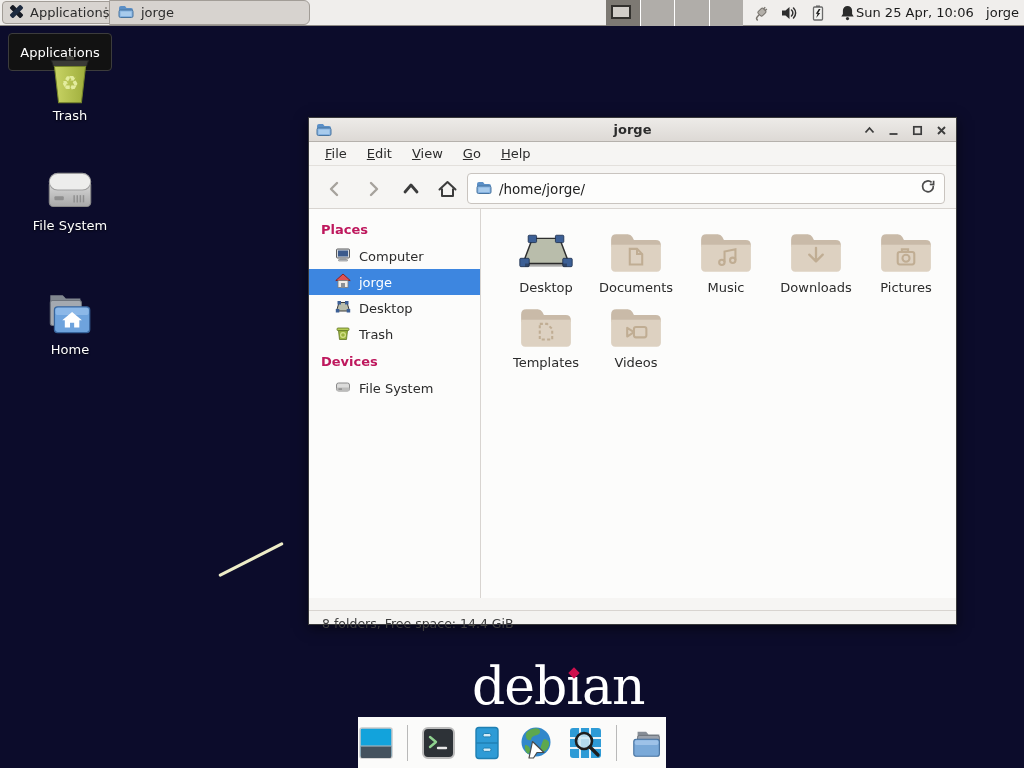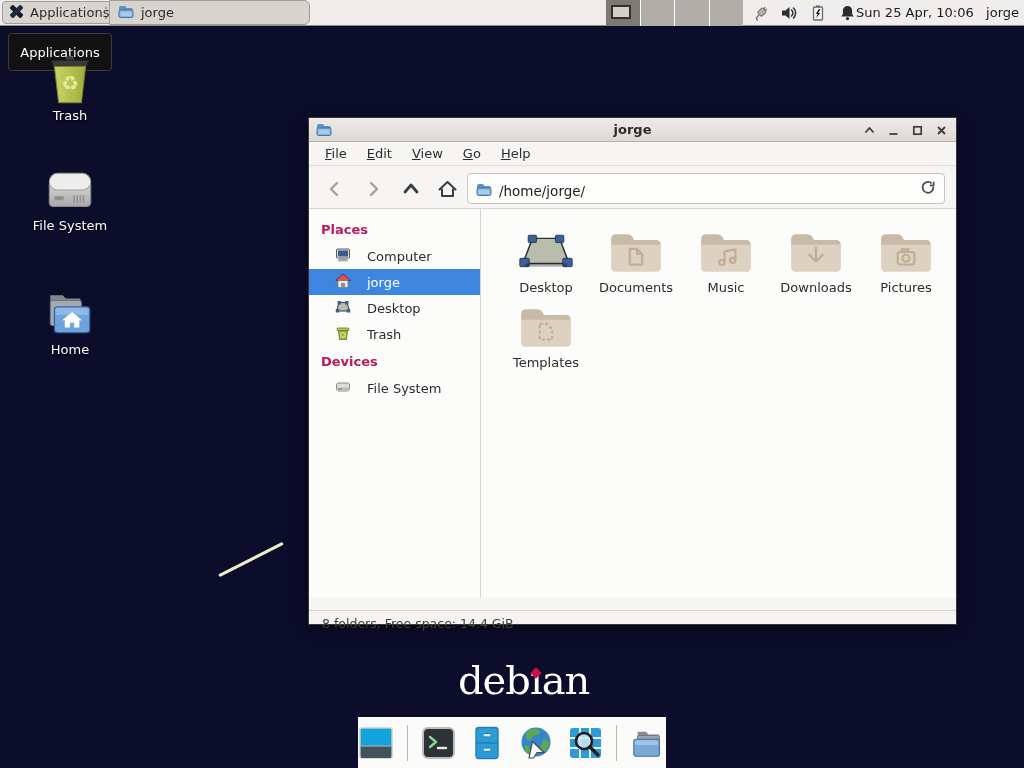--- a/index.html
+++ b/index.html
@@ -50,23 +50,23 @@
   
   .desk-icon { position:absolute; left:14px; width:112px; text-align:center; cursor:default; }
   .desk-icon .dicon { display:flex; justify-content:center; }
   .desk-icon .dlabel { margin-top:4px; color:#ffffff; text-shadow:0 1px 2px rgba(0,0,0,.8); }
   .desk-trash { top:54px; } .desk-fs { top:168px; } .desk-home { top:288px; }
   
   .scratch { position:absolute; left:215px; top:558px; width:72px; height:3px;
     background:#eeedc8; transform:rotate(-27deg); border-radius:2px; }
   
   .debian-logo {
-    position:absolute; left:458px; top:660px;
+    position:absolute; left:472px; top:660px;
     font-family:"DejaVu Serif","Liberation Serif",serif;
-    font-size:40px; color:#ffffff; line-height:1; letter-spacing:-1px;
+    font-size:52px; color:#ffffff; line-height:1; letter-spacing:-1px;
   }
   .debian-logo .iwrap { position:relative; display:inline-block; }
   .debian-logo .diamond {
     position:absolute; left:50%; top:-36px; width:8px; height:8px;
     background:#cf0f4d; transform:translateX(-50%) rotate(45deg);
   }
   .debian-logo .iwrap { vertical-align:baseline; }
   
   .window {
     position:absolute; left:308px; top:117px; width:649px; height:508px;
@@ -90,29 +90,29 @@
   .menu-item u { text-decoration:underline; }
   .toolbar {
     position:absolute; left:0; top:50px; right:0; height:41px;
     background:#f6f5f3; border-bottom:1px solid #d8d4d0;
   }
   .nav-btn { position:absolute; top:9px; width:24px; height:24px; display:flex; align-items:center; justify-content:center; }
   .btn-back { left:14px; } .btn-fwd { left:52px; } .btn-up { left:90px; } .btn-home { left:126px; }
   .pathbar {
     position:absolute; left:158px; top:5px; width:478px; height:31px;
     background:#fdfdfc; border:1px solid #c9c4bf; border-radius:4px;
-    display:flex; align-items:flex-end; padding:4px 8px; gap:7px;
+    display:flex; align-items:center; padding:14px 8px; gap:7px;
   }
   .pathbar .path-text { flex:1; font-size:13.5px; color:#1d1d1d; }
   .content { position:absolute; left:0; top:91px; right:0; bottom:26px; display:flex; }
   .sidebar {
     width:176px; background:#fcfcfb; border-right:1px solid #d8d4d0; padding-top:6px;
   }
   .side-header { font-weight:bold; padding:7px 12px 6px; color:#be185d; }
-  .side-item { height:26px; display:flex; align-items:center; gap:16px; padding-left:26px; color:#2c2c2c; }
+  .side-item { height:26px; display:flex; align-items:center; gap:8px; padding-left:26px; color:#2c2c2c; }
   .side-item.selected { background:#3d86e0; color:#ffffff; }
   .main { flex:1; background:#fcfcfb; padding:19px 0 0 20px; }
   .file-grid { display:flex; flex-wrap:wrap; width:455px; }
   .file-cell { width:90px; margin-bottom:8px; text-align:center; }
   .file-cell .ficon { height:46px; display:flex; align-items:flex-end; justify-content:center; }
   .file-cell .flabel { margin-top:6px; color:#2c2c2c; }
   .statusbar {
     position:absolute; left:0; bottom:0; right:0; height:14px;
     background:#f4f3f1; border-top:1px solid #d8d4d0;
     line-height:25px; padding-left:13px; font-size:12.5px; color:#3e3e3e;
@@ -484,20 +484,33 @@
               <path d="M3 16v-7q0-5 5-5h11q3 0 4.5 2.5L25 9.5h21q5 0 5 5v1.5z" fill="#c9baa8"></path>
               <path d="M3 14h48v22q0 4-4 4H7q-4 0-4-4z" fill="#ddd1c1"></path>
               <g fill="none" stroke="#c0ad93" stroke-width="2" stroke-dasharray="3 2.2">
                 <path d="M21 18h7l5 5v10H21z"></path>
               </g>
             </svg>
           </div>
           <div class="flabel">Templates</div>
         </div>
 
+        <div class="file-cell">
+          <div class="ficon">
+            <svg width="56" height="44" viewBox="0 0 54 42">
+              <path d="M3 16v-7q0-5 5-5h11q3 0 4.5 2.5L25 9.5h21q5 0 5 5v1.5z" fill="#c9baa8"></path>
+              <path d="M3 14h48v22q0 4-4 4H7q-4 0-4-4z" fill="#ddd1c1"></path>
+              <g fill="none" stroke="#c0ad93" stroke-width="2" stroke-linejoin="round">
+                <rect x="25" y="21" width="12" height="10" rx="2"></rect>
+                <path d="M25 26l-6.5-4.2v8.4z"></path>
+              </g>
+            </svg>
+          </div>
+          <div class="flabel">Videos</div>
+        </div>
 
       </div>
     </div>
   </div>
 
   <div class="statusbar">
     <span>8 folders, Free space: 14.4 GiB</span>
   </div>
 </div>
 

